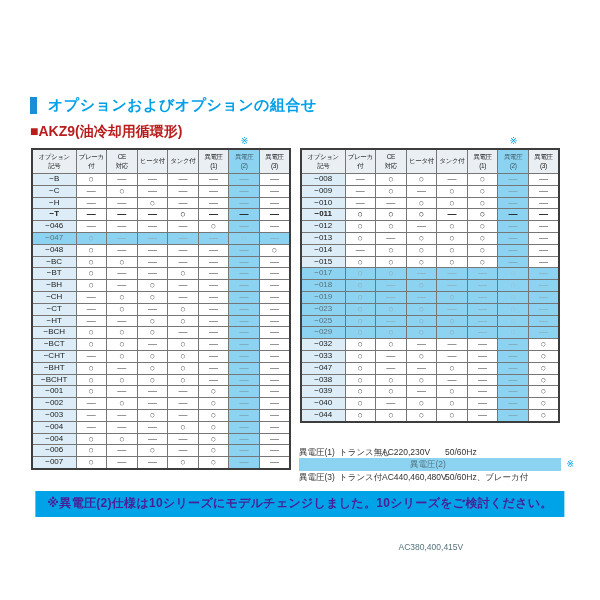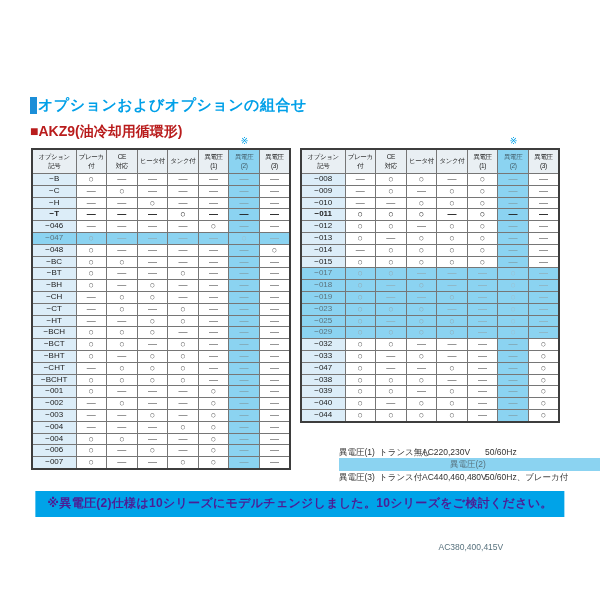--- a/index.html
+++ b/index.html
@@ -1,19 +1,19 @@
 <!DOCTYPE html>
 <html><head>
 <meta charset="utf-8">
 <style>
   html,body{margin:0;padding:0;background:#fff;}
   .page{position:relative;width:600px;height:600px;background:#ffffff;overflow:hidden;
         font-family:"Liberation Sans","DejaVu Sans",sans-serif;}
   
-  .title-row{position:absolute;left:30px;top:96px;display:flex;align-items:center;gap:1px;}
+  .title-row{position:absolute;left:30px;top:96px;display:flex;align-items:center;gap:11px;}
   .title-bar{width:7px;height:17px;background:#1b8ed8;}
   .title{margin:0;font-size:15px;font-weight:bold;color:#00a0e8;letter-spacing:.5px;white-space:nowrap;}
   .subtitle{position:absolute;left:30px;top:123px;margin:0;font-size:14px;font-weight:bold;color:#b91c1c;white-space:nowrap;}
   
   .table-wrap{position:absolute;top:134px;width:262px;}
   .table-wrap.left{left:31px;}
   .table-wrap.right{left:300px;}
   .col-mark{position:absolute;top:1px;left:198px;width:31px;text-align:center;
             font-size:9px;color:#00a0e8;line-height:12px;}
   table.opt-table{border-collapse:collapse;table-layout:fixed;width:260px;margin-top:14px;
@@ -24,21 +24,21 @@
             background:#e9eff3;line-height:1.25;white-space:pre-line;}
   .opt-table th.v2{background:#8bd3f1;color:#44606c;}
   .opt-table td{height:10.8px;line-height:10.8px;font-size:9px;color:#5a5a5a;background:#fff;}
   .opt-table td.code{background:#dcedf8;color:#222;font-size:8px;letter-spacing:0;}
   .opt-table td.v2{background:#8bd3f1;color:#7f99a3;}
   .opt-table tr.highlight td{background:#8bd3f1;color:#93a9b2;}
   .opt-table tr.highlight td.code{color:#5d737d;}
   .opt-table tr.highlight td.v2{color:#9cc1d0;}
   .opt-table tr.bold td{font-weight:bold;color:#222;}
   
-  .footnotes{position:absolute;left:299px;top:446px;width:262px;font-size:8.5px;color:#333;margin-left:40px;}
+  .footnotes{position:absolute;left:299px;top:446px;width:262px;font-size:8.5px;color:#333;}
   .fn-row{position:relative;display:flex;align-items:center;height:12.4px;line-height:12.4px;white-space:nowrap;}
   .fn-label{width:40px;flex:0 0 40px;}
   .fn-trans{width:43px;flex:0 0 43px;}
   .fn-volt{width:63px;flex:0 0 63px;}
   .fn-detail{flex:1 1 auto;}
   .fn-row.highlight{background:#8bd3f1;color:#58727e;flex-direction:column;}
   .fn-mark{position:absolute;right:-13px;top:0;color:#00a0e8;font-size:9px;}
   
   .bottom-note{position:absolute;top:491px;left:50%;transform:translateX(-50%);
             background:#00a3e8;color:#4c1d95;font-weight:bold;font-size:12px;
@@ -231,33 +231,33 @@
             <td class="code">−BCT</td>
             <td>○</td>
             <td>○</td>
             <td>―</td>
             <td>○</td>
             <td>―</td>
             <td class="v2">―</td>
             <td>―</td>
           </tr>
           <tr>
+            <td class="code">−CHT</td>
+            <td>―</td>
+            <td>○</td>
+            <td>○</td>
+            <td>○</td>
+            <td>―</td>
+            <td class="v2">―</td>
+            <td>―</td>
+          </tr>
+          <tr>
             <td class="code">−BHT</td>
             <td>○</td>
             <td>―</td>
-            <td>○</td>
-            <td>○</td>
-            <td>―</td>
-            <td class="v2">―</td>
-            <td>―</td>
-          </tr>
-          <tr>
-            <td class="code">−CHT</td>
-            <td>―</td>
-            <td>○</td>
             <td>○</td>
             <td>○</td>
             <td>―</td>
             <td class="v2">―</td>
             <td>―</td>
           </tr>
           <tr>
             <td class="code">−BCHT</td>
             <td>○</td>
             <td>○</td>

